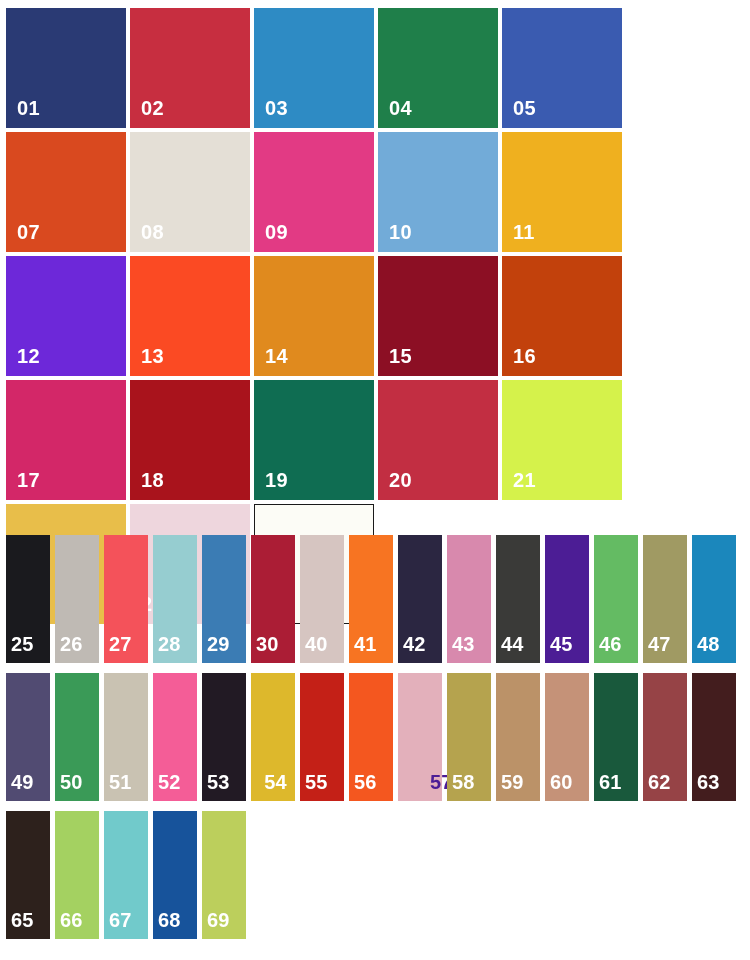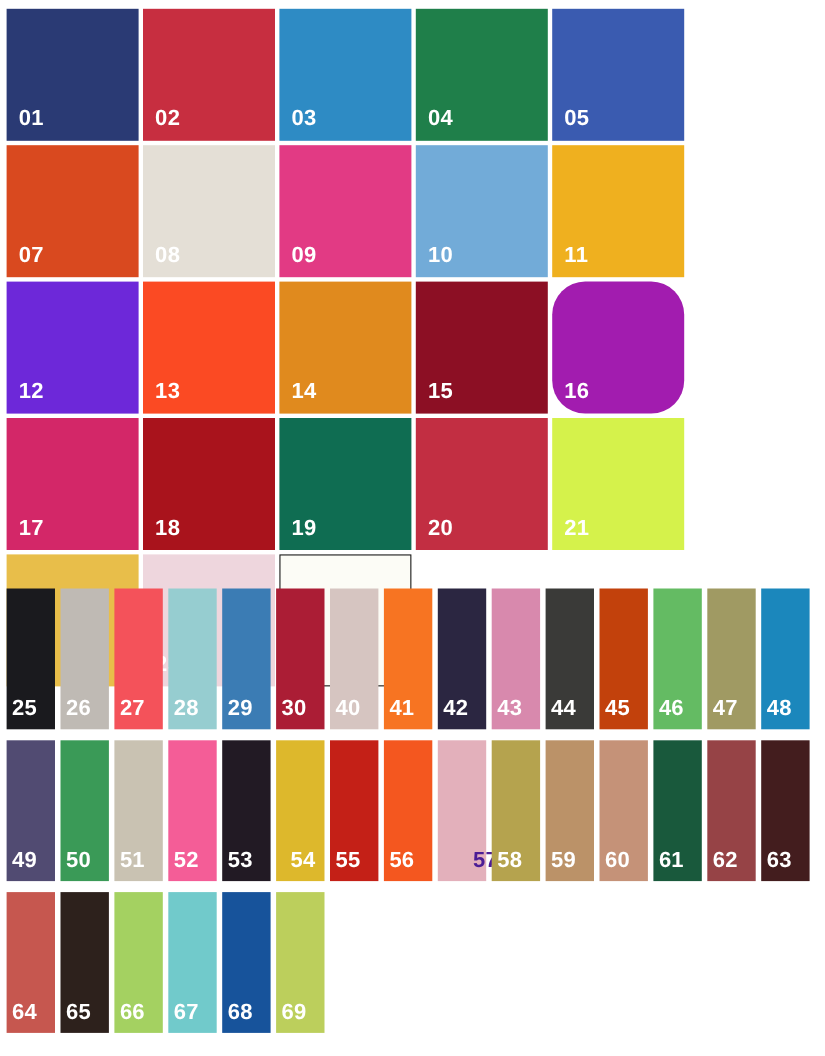--- a/index.html
+++ b/index.html
@@ -122,21 +122,21 @@
       </div>
       <div class="swatch-lg" style="background: rgb(251, 74, 35);">
         <span class="swatch-label" style="color: rgb(255, 255, 255); text-align: right;">13</span>
       </div>
       <div class="swatch-lg" style="background: rgb(224, 138, 30);">
         <span class="swatch-label" style="color: rgb(255, 255, 255);">14</span>
       </div>
       <div class="swatch-lg" style="background: rgb(140, 15, 36);">
         <span class="swatch-label" style="color: rgb(255, 255, 255);">15</span>
       </div>
-      <div class="swatch-lg" style="background: #a21caf; border-radius: 30px;">
+      <div class="swatch-lg" style="background: #c2410c;">
         <span class="swatch-label" style="color: rgb(255, 255, 255);">16</span>
       </div>
       <div class="swatch-lg" style="background: rgb(211, 39, 104);">
         <span class="swatch-label" style="color: rgb(255, 255, 255);">17</span>
       </div>
       <div class="swatch-lg" style="background: rgb(169, 19, 28);">
         <span class="swatch-label" style="color: rgb(255, 255, 255);">18</span>
       </div>
       <div class="swatch-lg" style="background: rgb(15, 109, 82);">
         <span class="swatch-label" style="color: rgb(255, 255, 255);">19</span>
@@ -186,21 +186,21 @@
         </div>
         <div class="swatch-sm" style="background: rgb(43, 38, 65);">
           <span class="swatch-label" style="color: rgb(255, 255, 255);">42</span>
         </div>
         <div class="swatch-sm" style="background: rgb(216, 137, 173);">
           <span class="swatch-label" style="color: rgb(255, 255, 255);">43</span>
         </div>
         <div class="swatch-sm" style="background: rgb(58, 58, 56);">
           <span class="swatch-label" style="color: rgb(255, 255, 255);">44</span>
         </div>
-        <div class="swatch-sm" style="background: #c2410c;">
+        <div class="swatch-sm" style="background: #4c1d95;">
           <span class="swatch-label" style="color: rgb(255, 255, 255);">45</span>
         </div>
         <div class="swatch-sm" style="background: rgb(100, 187, 99);">
           <span class="swatch-label" style="color: rgb(255, 255, 255);">46</span>
         </div>
         <div class="swatch-sm" style="background: rgb(160, 154, 99);">
           <span class="swatch-label" style="color: rgb(255, 255, 255);">47</span>
         </div>
         <div class="swatch-sm" style="background: rgb(27, 135, 188);">
           <span class="swatch-label" style="color: rgb(255, 255, 255);">48</span>
@@ -247,23 +247,20 @@
           <span class="swatch-label" style="color: rgb(255, 255, 255);">61</span>
         </div>
         <div class="swatch-sm" style="background: rgb(150, 67, 70);">
           <span class="swatch-label" style="color: rgb(255, 255, 255);">62</span>
         </div>
         <div class="swatch-sm" style="background: rgb(67, 29, 30);">
           <span class="swatch-label" style="color: rgb(255, 255, 255);">63</span>
         </div>
       </div>
       <div class="narrow-row">
-        <div class="swatch-sm" style="background: rgb(198, 87, 79);">
-          <span class="swatch-label" style="color: rgb(255, 255, 255);">64</span>
-        </div>
         <div class="swatch-sm" style="background: rgb(45, 33, 28);">
           <span class="swatch-label" style="color: rgb(255, 255, 255);">65</span>
         </div>
         <div class="swatch-sm" style="background: rgb(164, 209, 97);">
           <span class="swatch-label" style="color: rgb(255, 255, 255);">66</span>
         </div>
         <div class="swatch-sm" style="background: rgb(113, 202, 203);">
           <span class="swatch-label" style="color: rgb(255, 255, 255);">67</span>
         </div>
         <div class="swatch-sm" style="background: rgb(23, 83, 155);">

